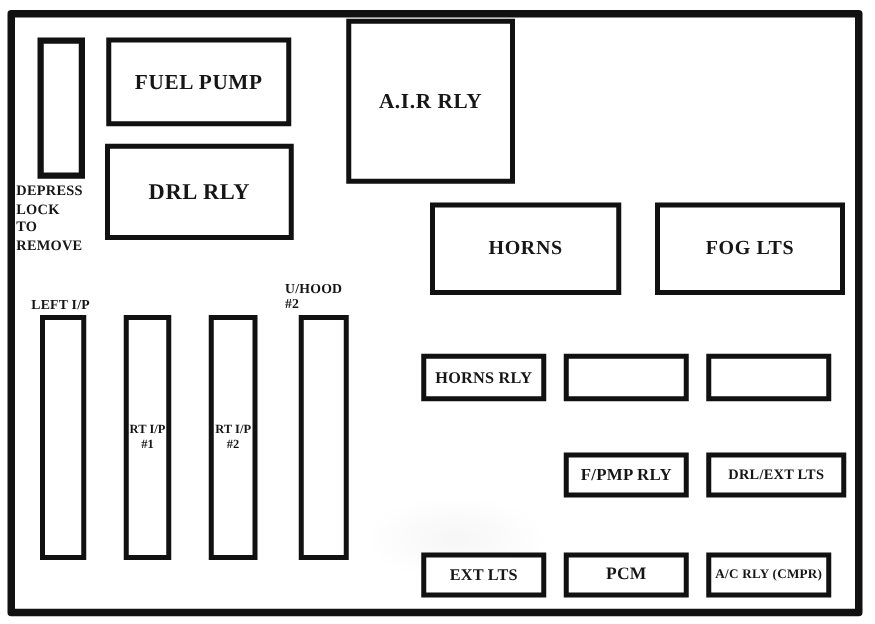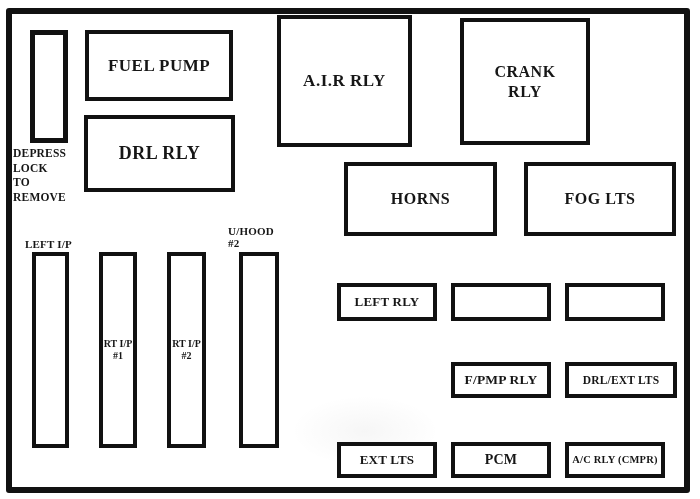--- a/index.html
+++ b/index.html
@@ -48,41 +48,39 @@
   <div class="box" style="left:30px;top:30px;width:38px;height:113px;border-width:5px;"></div>
   <div class="note" style="left:13px;top:146px;width:72px;font-size:11.5px;line-height:14.5px;">DEPRESS
 LOCK
 TO
 REMOVE</div>
 
   <div class="box" style="left:85px;top:30px;width:148px;height:71px;font-size:17px;">FUEL PUMP</div>
   <div class="box" style="left:84px;top:115px;width:151px;height:77px;font-size:18px;">DRL RLY</div>
 
   <div class="box" style="left:277px;top:15px;width:135px;height:132px;font-size:17px;">A.I.R RLY</div>
-  <div class="box" style="left:460px;top:18px;width:130px;height:127px;font-size:16px;line-height:20px;">CRANK
-RLY</div>
   <div class="box" style="left:344px;top:162px;width:153px;height:74px;font-size:16px;text-align:right;">HORNS</div>
   <div class="box" style="left:524px;top:162px;width:152px;height:74px;font-size:16px;">FOG LTS</div>
 
   <div class="note" style="left:25px;top:238px;width:60px;font-size:11px;">LEFT I/P</div>
   <div class="box strip" style="left:32px;top:252px;width:37px;height:196px;"></div>
 
   <div class="box strip" style="left:99px;top:252px;width:38px;height:196px;font-size:10px;line-height:12px;letter-spacing:0;">RT I/P
 #1</div>
 
   <div class="box strip" style="left:167px;top:252px;width:39px;height:196px;font-size:10px;line-height:12px;letter-spacing:0;">RT I/P
 #2</div>
 
   <div class="note" style="left:228px;top:225px;width:62px;font-size:11px;line-height:12px;">U/HOOD
 #2</div>
   <div class="box strip" style="left:239px;top:252px;width:40px;height:196px;"></div>
 
   <div class="smudge"></div>
 
-  <div class="box mini" style="left:337px;top:283px;width:100px;height:38px;font-size:13px;">LEFT RLY</div>
+  <div class="box mini" style="left:337px;top:283px;width:100px;height:38px;font-size:13px;">HORNS RLY</div>
   <div class="box mini" style="left:451px;top:283px;width:100px;height:38px;font-size:13px;"></div>
   <div class="box mini" style="left:565px;top:283px;width:100px;height:38px;font-size:13px;"></div>
 
   <div class="box mini" style="left:451px;top:362px;width:100px;height:36px;font-size:13.5px;">F/PMP RLY</div>
   <div class="box mini" style="left:565px;top:362px;width:112px;height:36px;font-size:11.5px;">DRL/EXT LTS</div>
 
   <div class="box mini" style="left:337px;top:442px;width:100px;height:36px;font-size:13px;">EXT LTS</div>
   <div class="box mini" style="left:451px;top:442px;width:100px;height:36px;font-size:14px;">PCM</div>
   <div class="box mini" style="left:565px;top:442px;width:100px;height:36px;font-size:10.5px;">A/C RLY (CMPR)</div>
 

